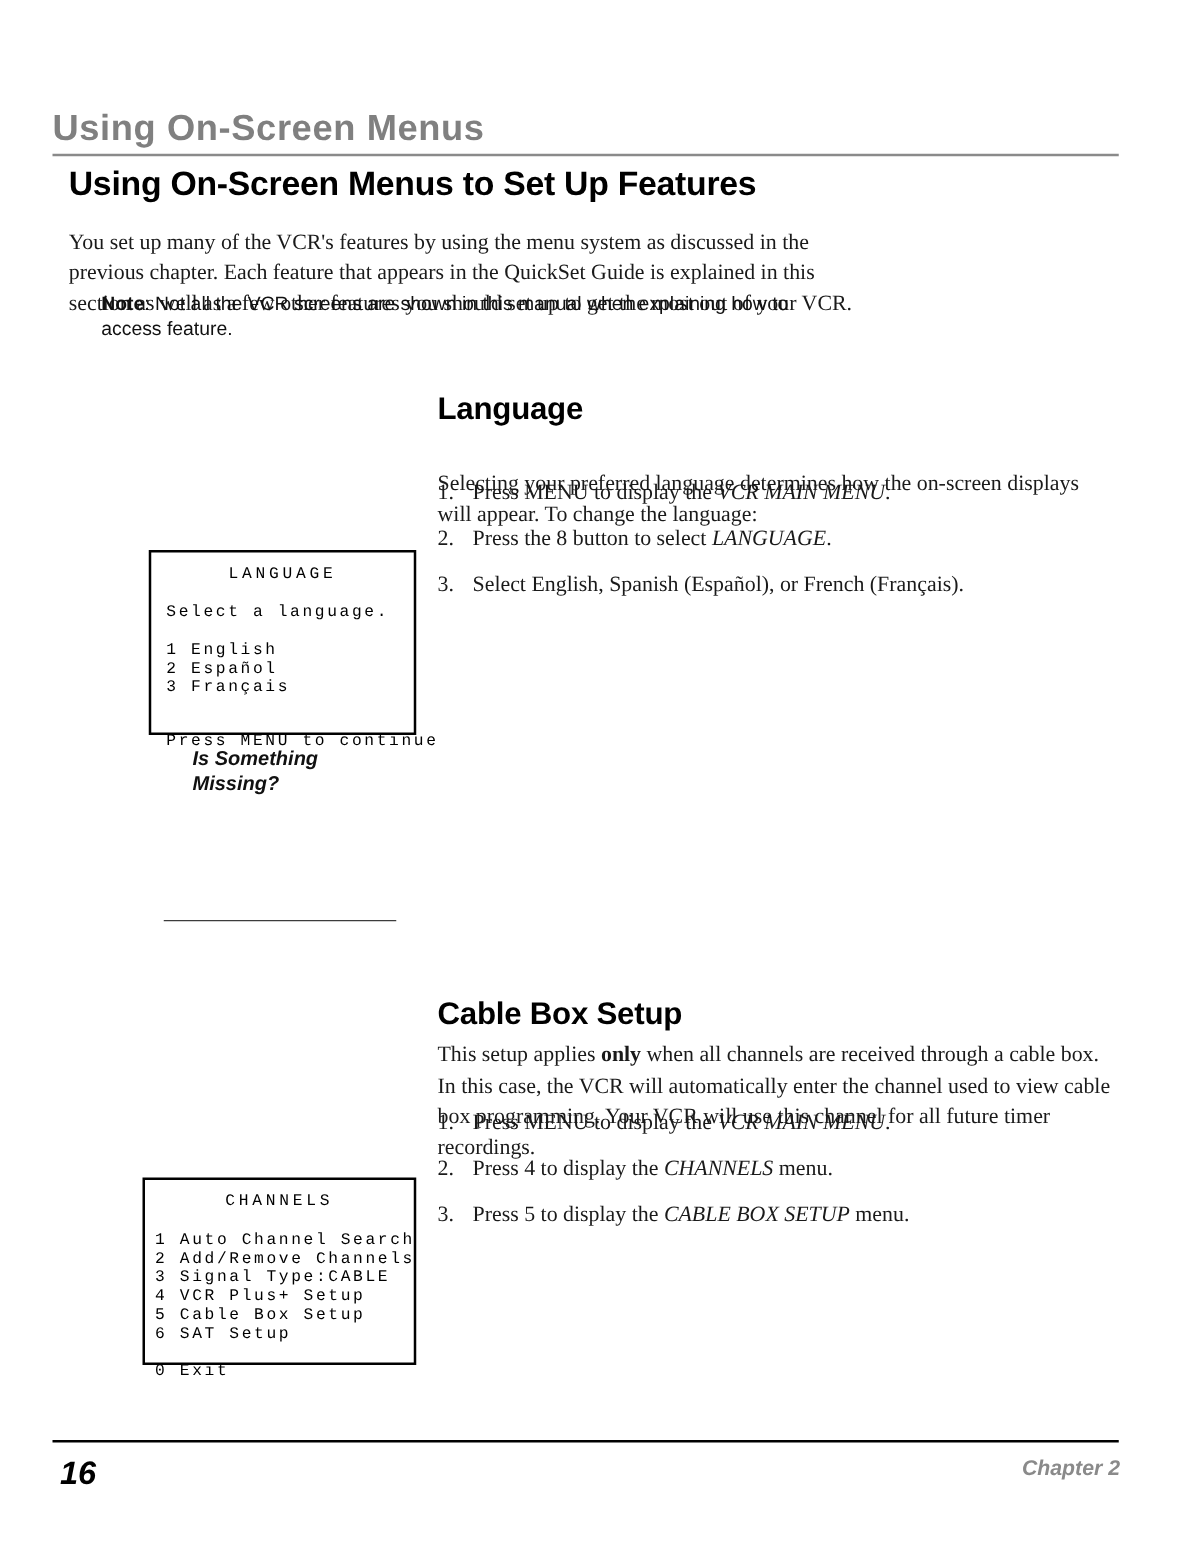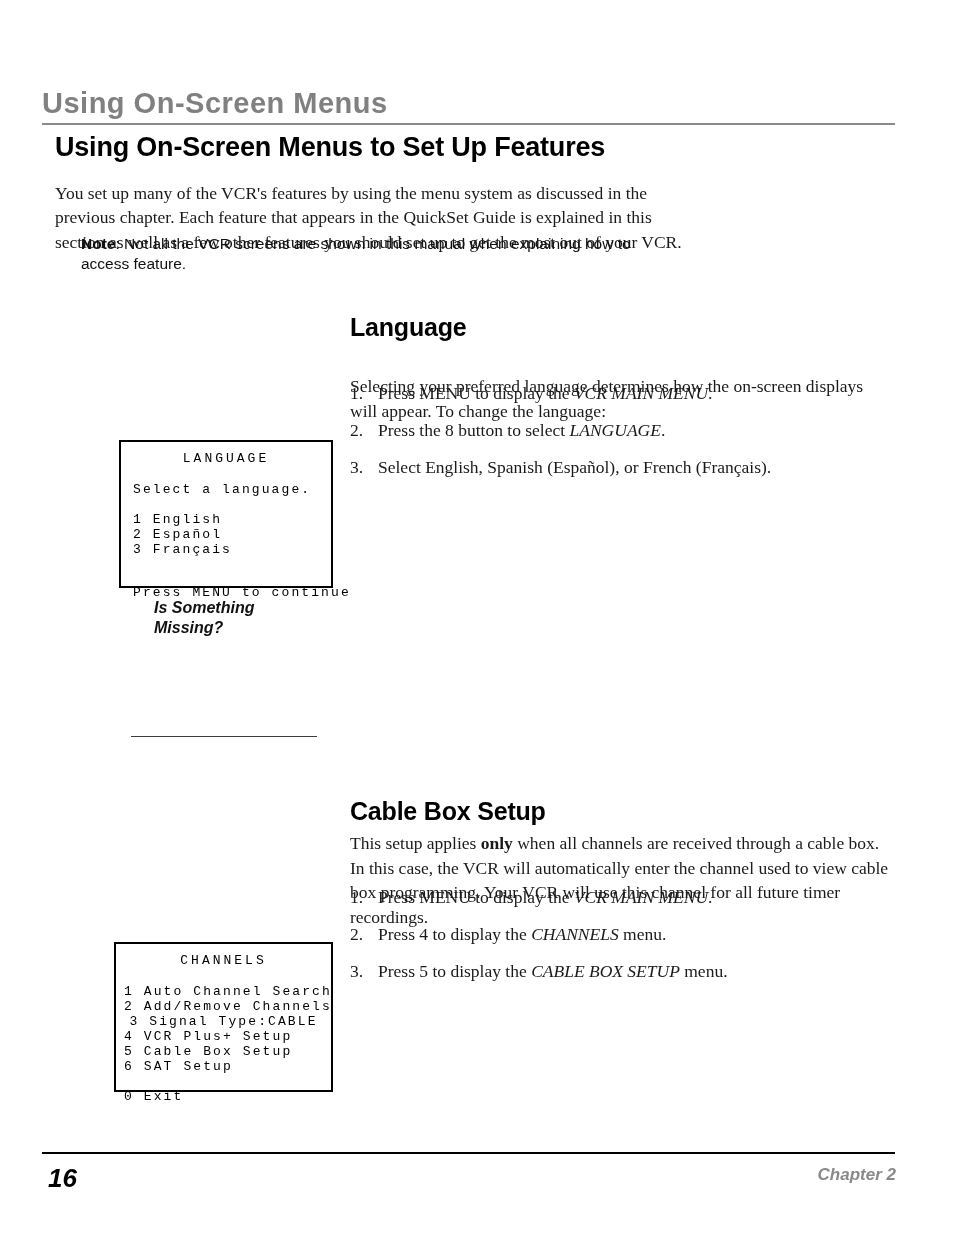--- a/index.html
+++ b/index.html
@@ -172,21 +172,21 @@
     margin-bottom: 0px;
   }
   .osd-gap {
     height: 15px;
   }
   .osd-gap-sm {
     height: 13px;
   }
   .osd-row-split {
     display: flex;
-    justify-content: center;
+    justify-content: flex-start;
     white-space: pre;
   }
 
   
   .sidebar-callout {
     position: absolute;
     left: 122px;
     top: 598px;
     width: 200px;
     font-family: "Liberation Sans", sans-serif;

